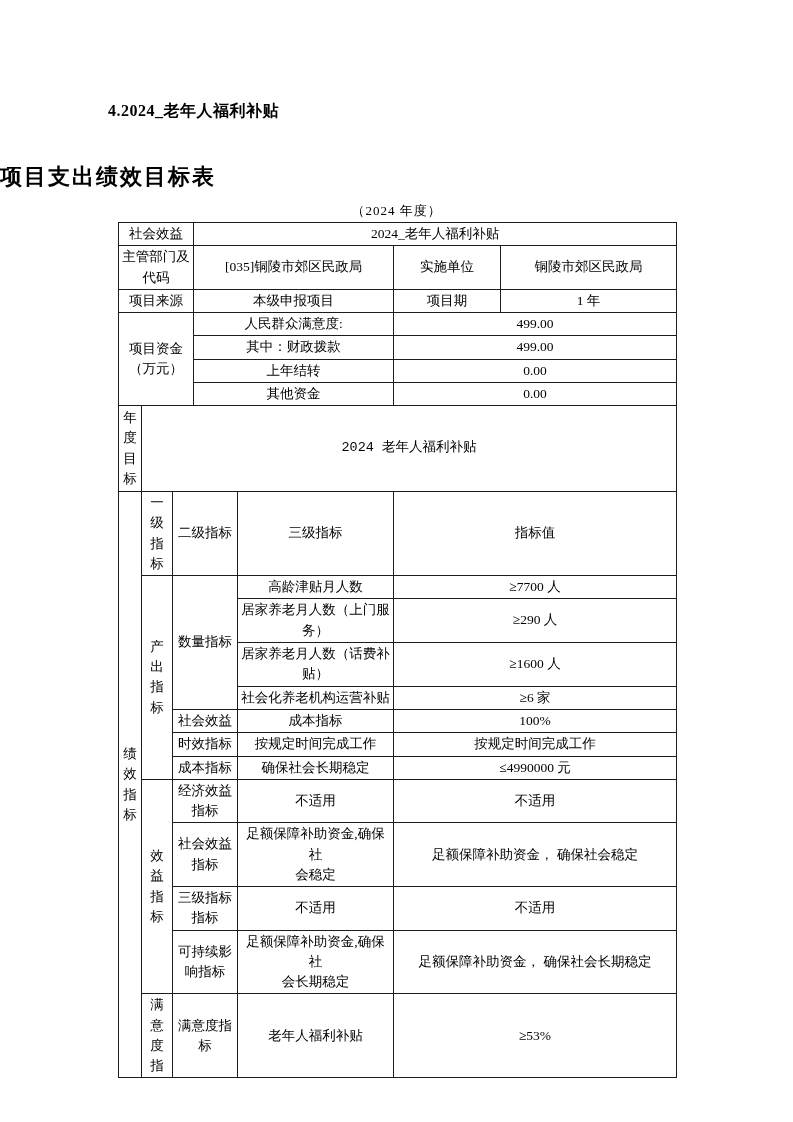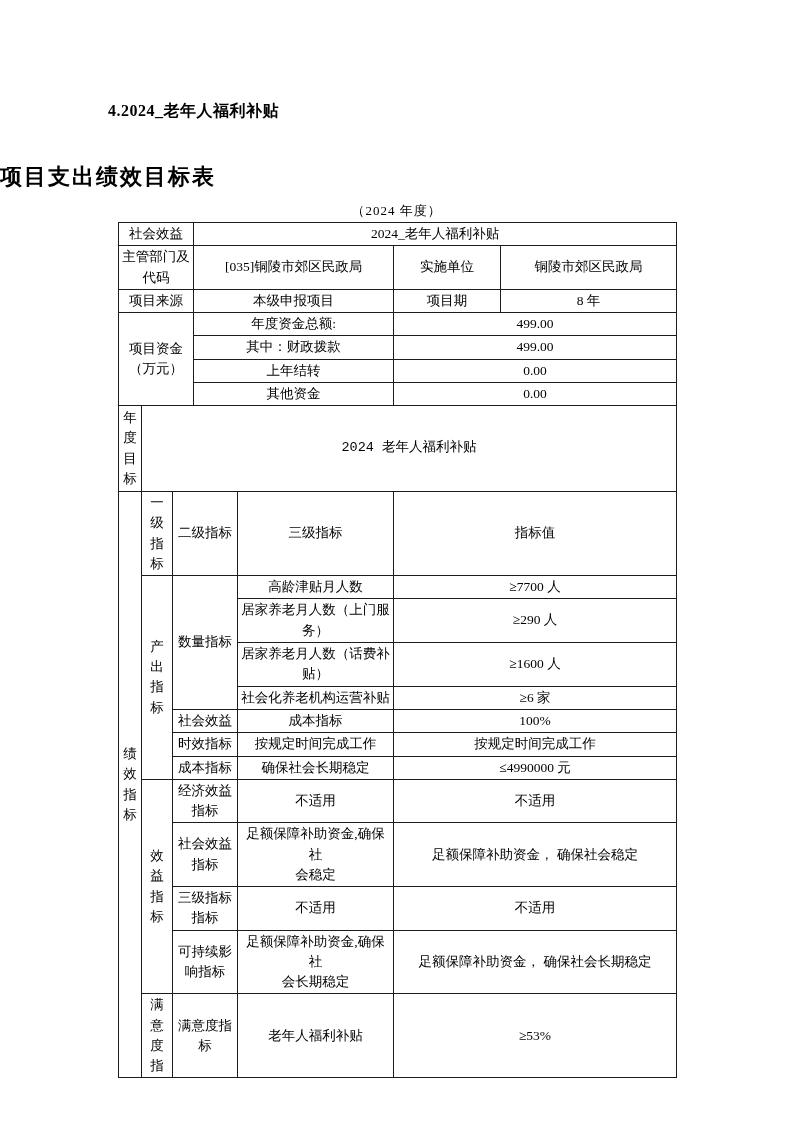--- a/index.html
+++ b/index.html
@@ -95,27 +95,27 @@
 代码</td>
       <td colspan="2">[035]铜陵市郊区民政局</td>
       <td>实施单位</td>
       <td>铜陵市郊区民政局</td>
     </tr>
 
     <tr style="height:22px">
       <td colspan="3">项目来源</td>
       <td colspan="2">本级申报项目</td>
       <td>项目期</td>
-      <td>8 年</td>
+      <td>1 年</td>
     </tr>
 
     <tr style="height:21px">
       <td colspan="3" rowspan="4">项目资金
 （万元）</td>
-      <td colspan="2" class="fund-name-main">年度资金总额:</td>
+      <td colspan="2" class="fund-name-main">人民群众满意度:</td>
       <td colspan="2" class="num-right">499.00</td>
     </tr>
     <tr style="height:21px">
       <td colspan="2" class="fund-name-sub">其中：财政拨款</td>
       <td colspan="2" class="num-right">499.00</td>
     </tr>
     <tr style="height:21px">
       <td colspan="2">上年结转</td>
       <td colspan="2" class="num-center">0.00</td>
     </tr>

